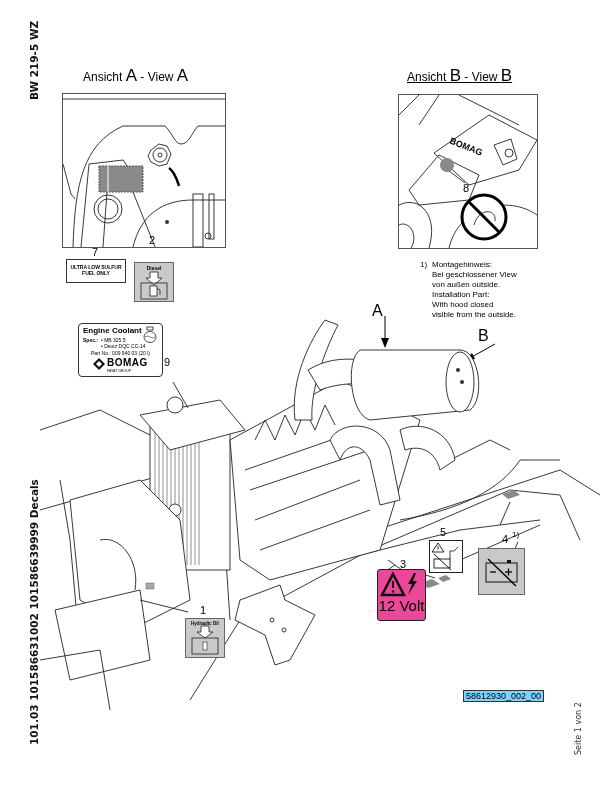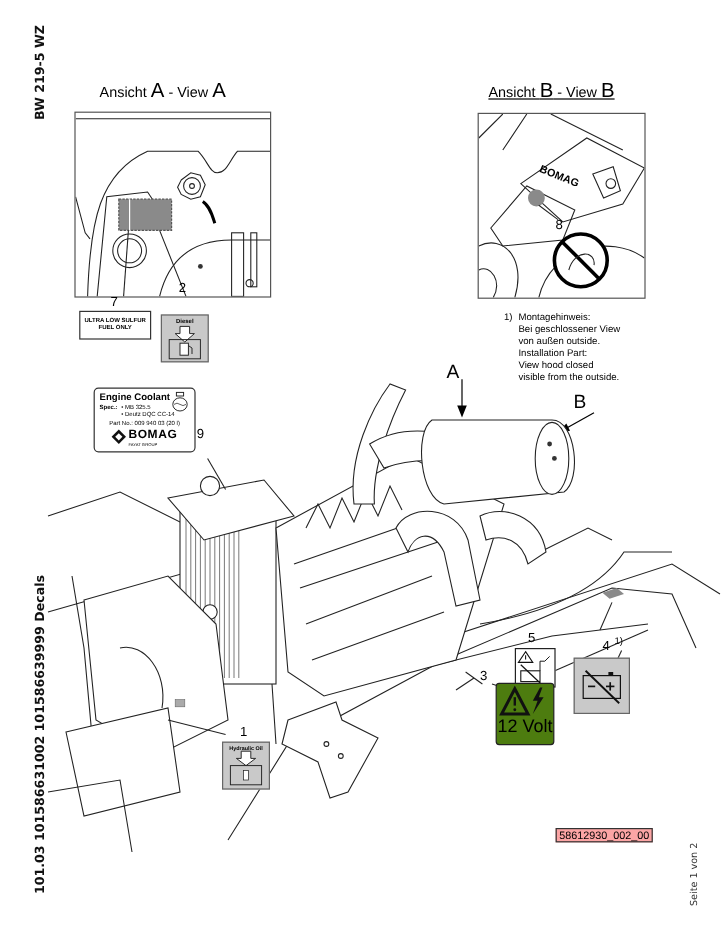--- a/index.html
+++ b/index.html
@@ -6,21 +6,21 @@
   body{width:607px;height:787px;position:relative;overflow:hidden;font-family:"Liberation Sans",sans-serif;color:#000;}
   .abs{position:absolute;}
   .vtext{position:absolute;transform-origin:left top;transform:rotate(-90deg);white-space:nowrap;font-family:"DejaVu Sans",sans-serif;font-weight:bold;font-size:10.5px;color:#111;}
   .view-title{font-size:12px;white-space:nowrap;}
   .view-title .big{font-size:17px;}
   .frame{border:1px solid #555;background:#fff;overflow:hidden;}
   .callout{font-size:11px;}
   .note{font-size:8px;line-height:10px;white-space:nowrap;}
   .label-box{border:1px solid #333;border-radius:4px;background:#fff;}
   .gray-decal{background:#c9c9c9;border:1px solid #666;}
-  .docnum{font-size:9px;border:1px solid #333;padding:0 2px;background:#fca5a5;}
+  .docnum{font-size:9px;border:1px solid #333;padding:0 2px;background:#7dd3fc;}
   svg{overflow:visible;}
   .ln{stroke:#222;stroke-width:0.9;fill:none;}
   .lnf{stroke:#222;stroke-width:0.9;fill:#fff;}
 </style>
 </head>
 <body>
 
 <div class="vtext" style="left:28px;top:100px;">BW 219-5 WZ</div>
 <div class="vtext" style="left:28px;top:745px;">101.03 101586631002 101586639999 Decals</div>
 <div class="vtext" style="left:574px;top:755px;font-weight:normal;font-size:8px;color:#333;">Seite 1 von 2</div>
@@ -94,21 +94,21 @@
 </div>
 <div class="abs callout" style="left:463px;top:182px;">8</div>
 
 <div class="abs note" style="left:420px;top:260px;">
   <div style="position:relative;padding-left:12px;">
     <span style="position:absolute;left:0;top:0;">1)</span>
     <div>Montagehinweis:</div>
     <div>Bei geschlossener View</div>
     <div>von außen outside.</div>
     <div>Installation Part:</div>
-    <div>View hood closed</div>
+    <div>With hood closed</div>
     <div>visible from the outside.</div>
   </div>
 </div>
 
 <div class="abs" style="left:372px;top:302px;font-size:16px;">A</div>
 <svg class="abs" style="left:380px;top:316px;" width="10" height="32">
   <line x1="5" y1="0" x2="5" y2="24" stroke="#000" stroke-width="1"></line>
   <polygon points="1,22 9,22 5,32" fill="#000"></polygon>
 </svg>
 <div class="abs" style="left:478px;top:327px;font-size:16px;">B</div>
@@ -232,21 +232,21 @@
 <div class="abs" style="left:429px;top:540px;width:32px;height:31px;border:1px solid #222;background:#fff;">
   <svg width="32" height="31">
     <polygon points="8,2 14,11 2,11" fill="none" stroke="#111" stroke-width="0.9"></polygon>
     <line x1="8" y1="5" x2="8" y2="8.5" stroke="#111" stroke-width="0.9"></line>
     <rect x="4" y="18" width="16" height="9" fill="none" stroke="#111" stroke-width="0.9"></rect>
     <line x1="4" y1="13" x2="21" y2="29" stroke="#111" stroke-width="1"></line>
     <path d="M20 18 L20 10 L24 10 L28 6" fill="none" stroke="#111" stroke-width="0.8"></path>
   </svg>
 </div>
 
-<div class="abs" style="left:377px;top:569px;width:47px;height:50px;border:1px solid #222;border-radius:3px;background:#4d7c0f;margin-left:36px;">
+<div class="abs" style="left:377px;top:569px;width:47px;height:50px;border:1px solid #222;border-radius:3px;background:#ec4899;">
   <svg style="position:absolute;left:3px;top:3px;" width="40" height="24">
     <polygon points="12,1 23,22 1,22" fill="none" stroke="#111" stroke-width="2.5"></polygon>
     <line x1="12" y1="8" x2="12" y2="15" stroke="#111" stroke-width="2"></line>
     <circle cx="12" cy="18.5" r="1.2" fill="#111"></circle>
     <polygon points="33,0 27,11 31,11 27,22 36,8 32,8 35,0" fill="#111"></polygon>
   </svg>
   <div style="position:absolute;left:0;top:27px;width:47px;text-align:center;font-size:15px;">12 Volt</div>
 </div>
 
 <div class="abs gray-decal" style="left:478px;top:548px;width:45px;height:45px;">

